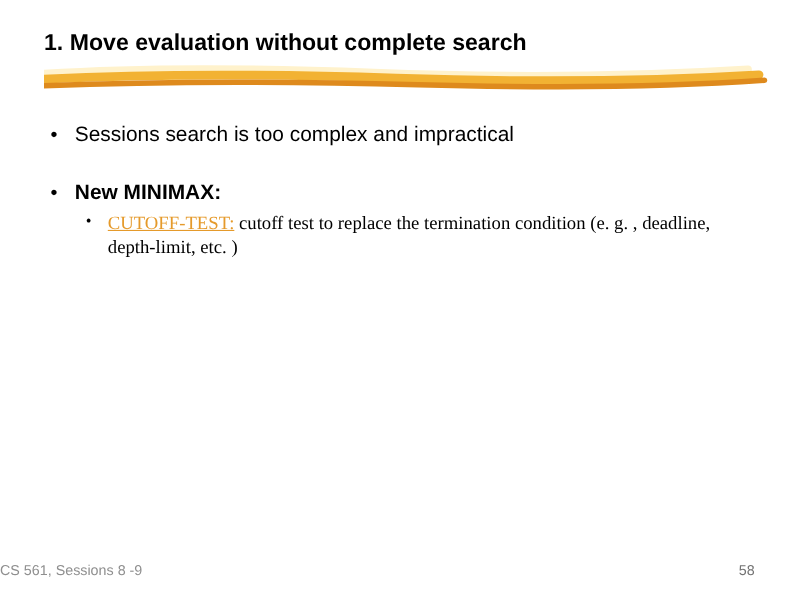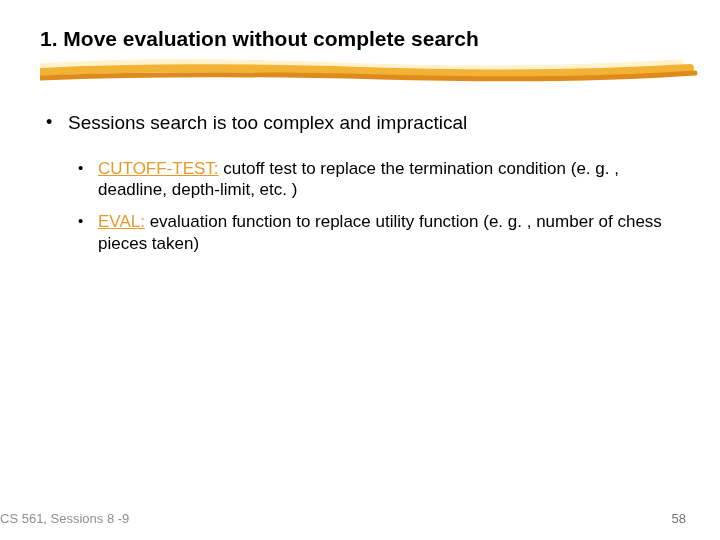--- a/index.html
+++ b/index.html
@@ -46,20 +46,21 @@
     left: 6px;
     top: 0;
     font-size: 18px;
   }
   .b2 {
     position: relative;
     padding-left: 30px;
     margin-bottom: 10px;
     font-size: 17px;
     line-height: 1.28;
+    font-family: Liberation Serif, serif;
   }
   .b2::before {
     content: "•";
     position: absolute;
     left: 10px;
     top: 0;
     font-size: 15px;
   }
   .sub {
     margin-left: 28px;
@@ -100,27 +101,27 @@
     </svg>
   </div>
 
   <div class="body">
 
     <div class="b1">
       <span>Sessions search is too complex and impractical</span>
     </div>
 
 
+    <div class="b1" style="margin-bottom:10px;">
+      <span class="bold">New MINIMAX:</span>
+    </div>
 
     <div class="sub">
       <div class="b2">
         <span class="orange u">CUTOFF-TEST:</span><span> cutoff test to replace the termination condition (e. g. , deadline, depth-limit, etc. )</span>
-      </div>
-      <div class="b2">
-        <span class="orange u">EVAL:</span><span> evaluation function to replace utility function (e. g. , number of chess pieces taken)</span>
       </div>
     </div>
 
   </div>
 
   <div class="footer-center">CS 561,  Sessions 8 -9</div>
   <div class="footer-right">58</div>
 
 </div>
 

